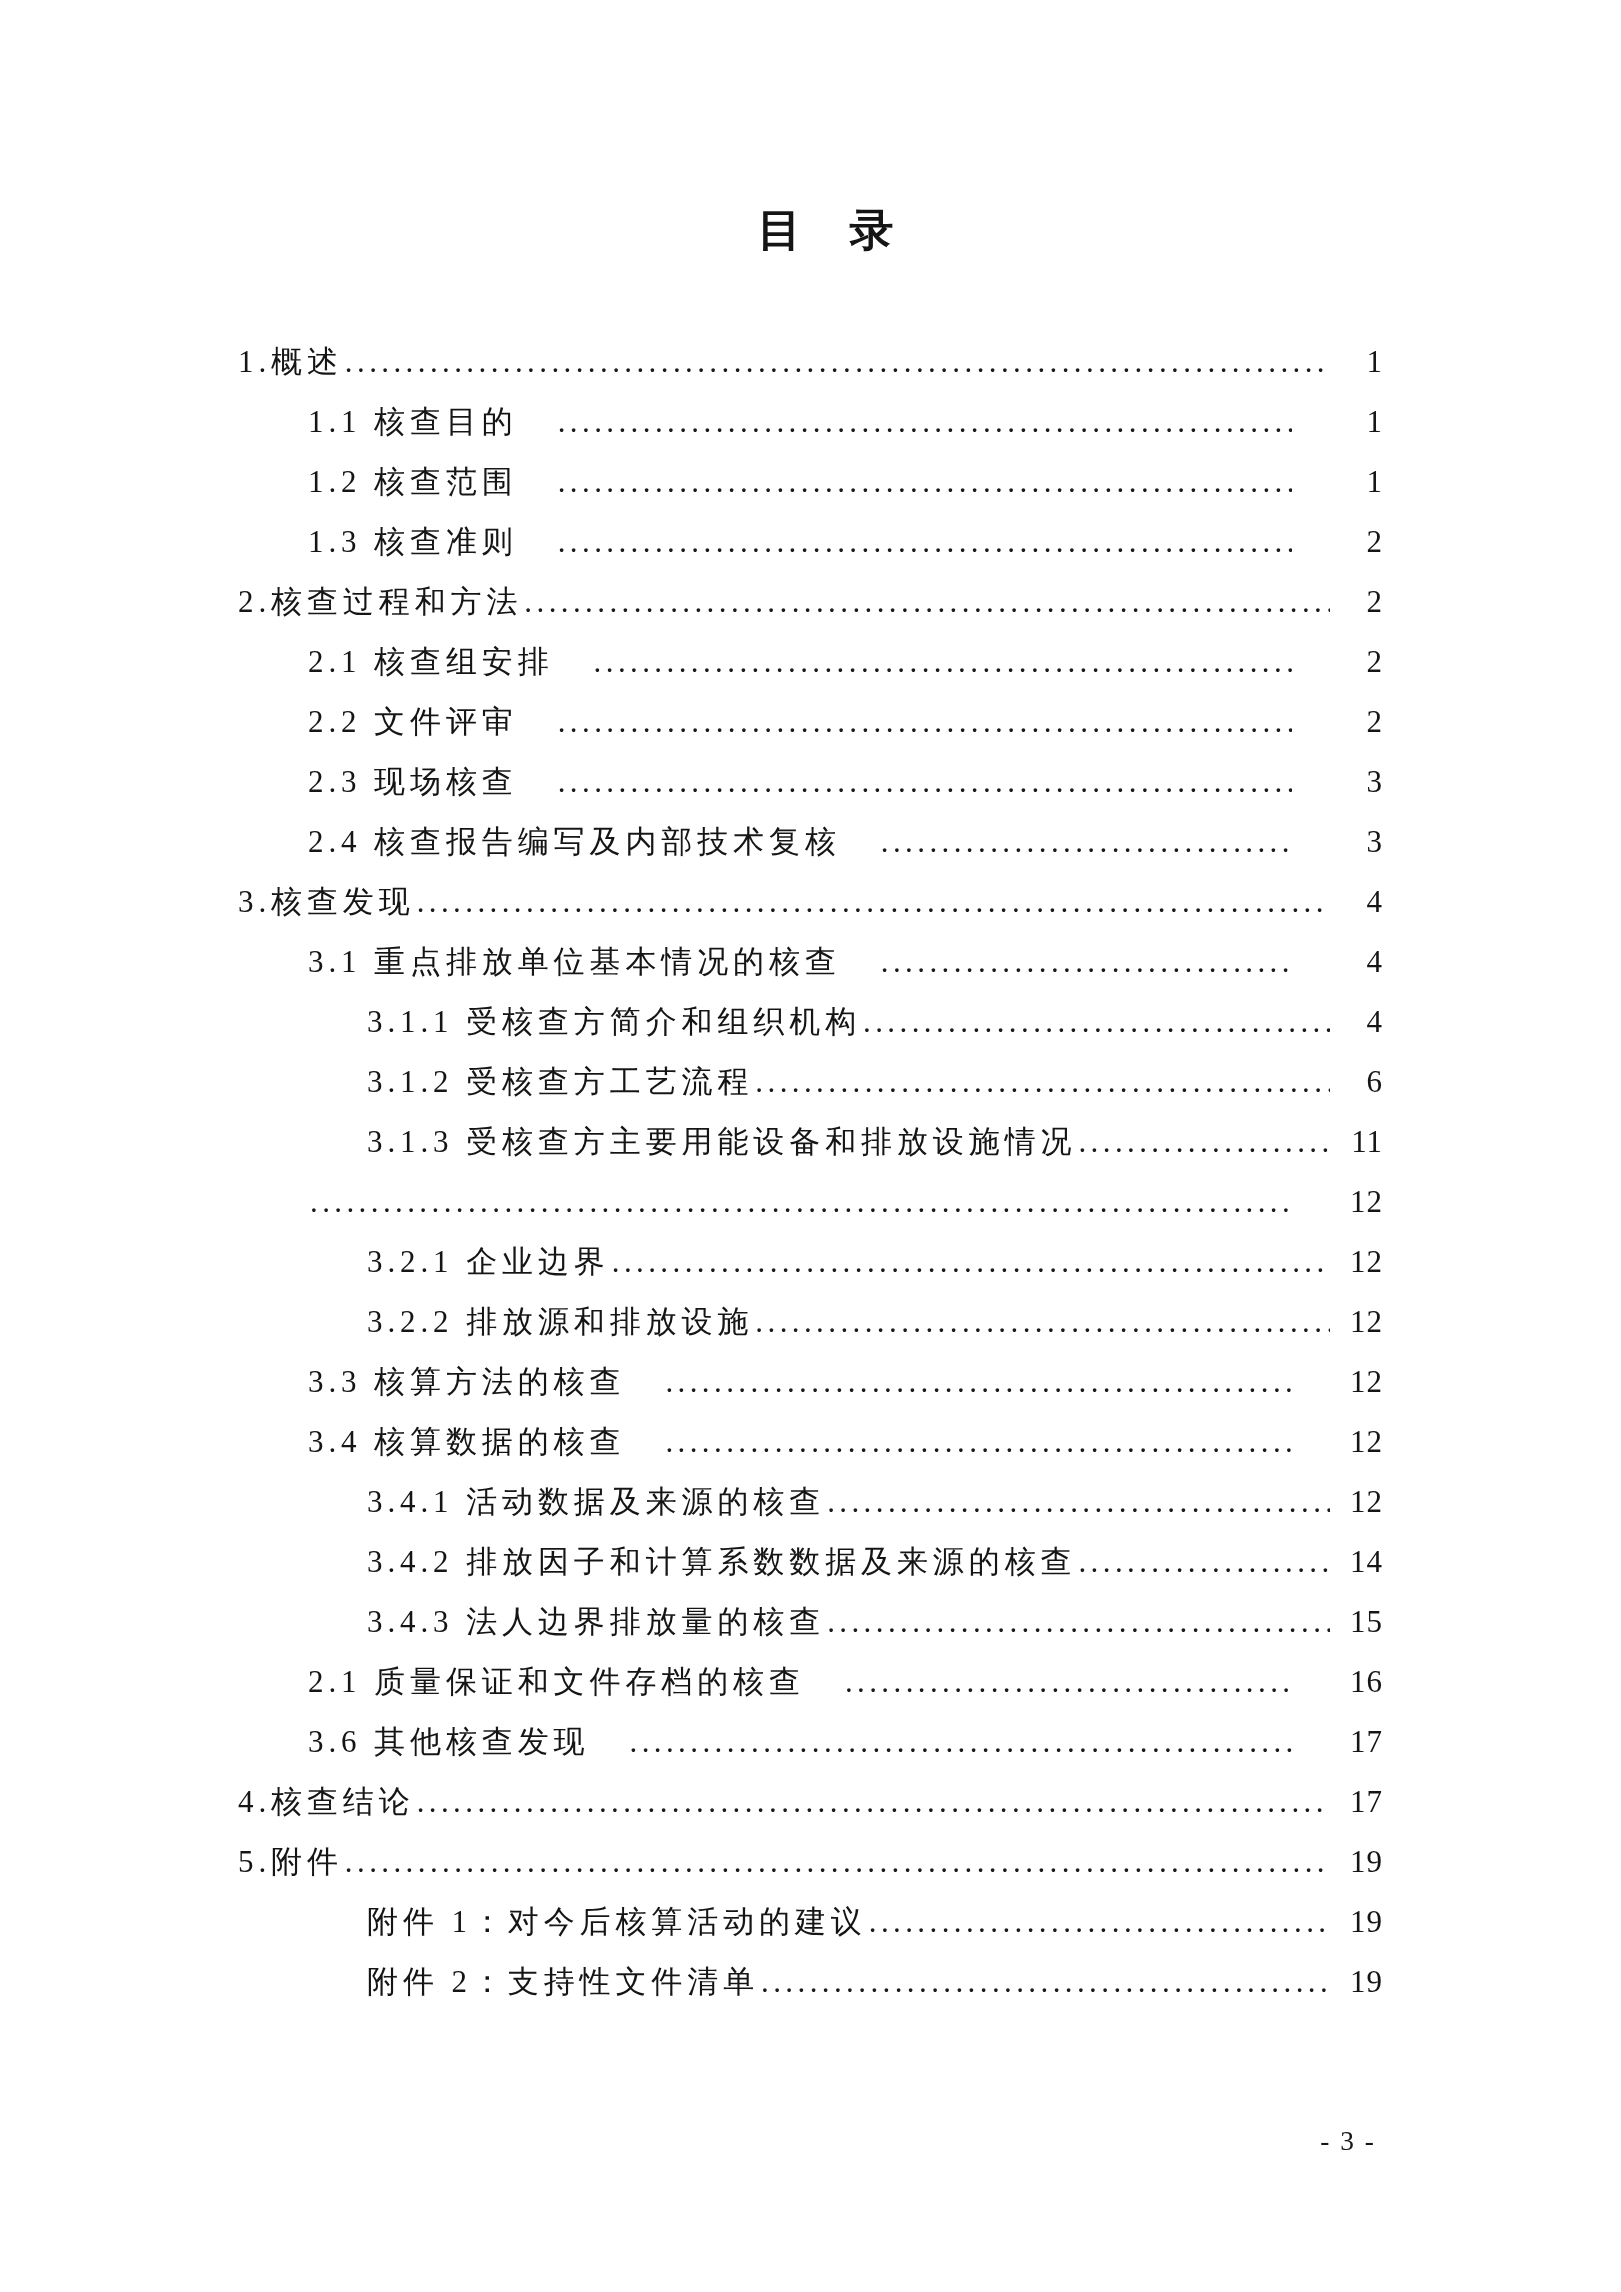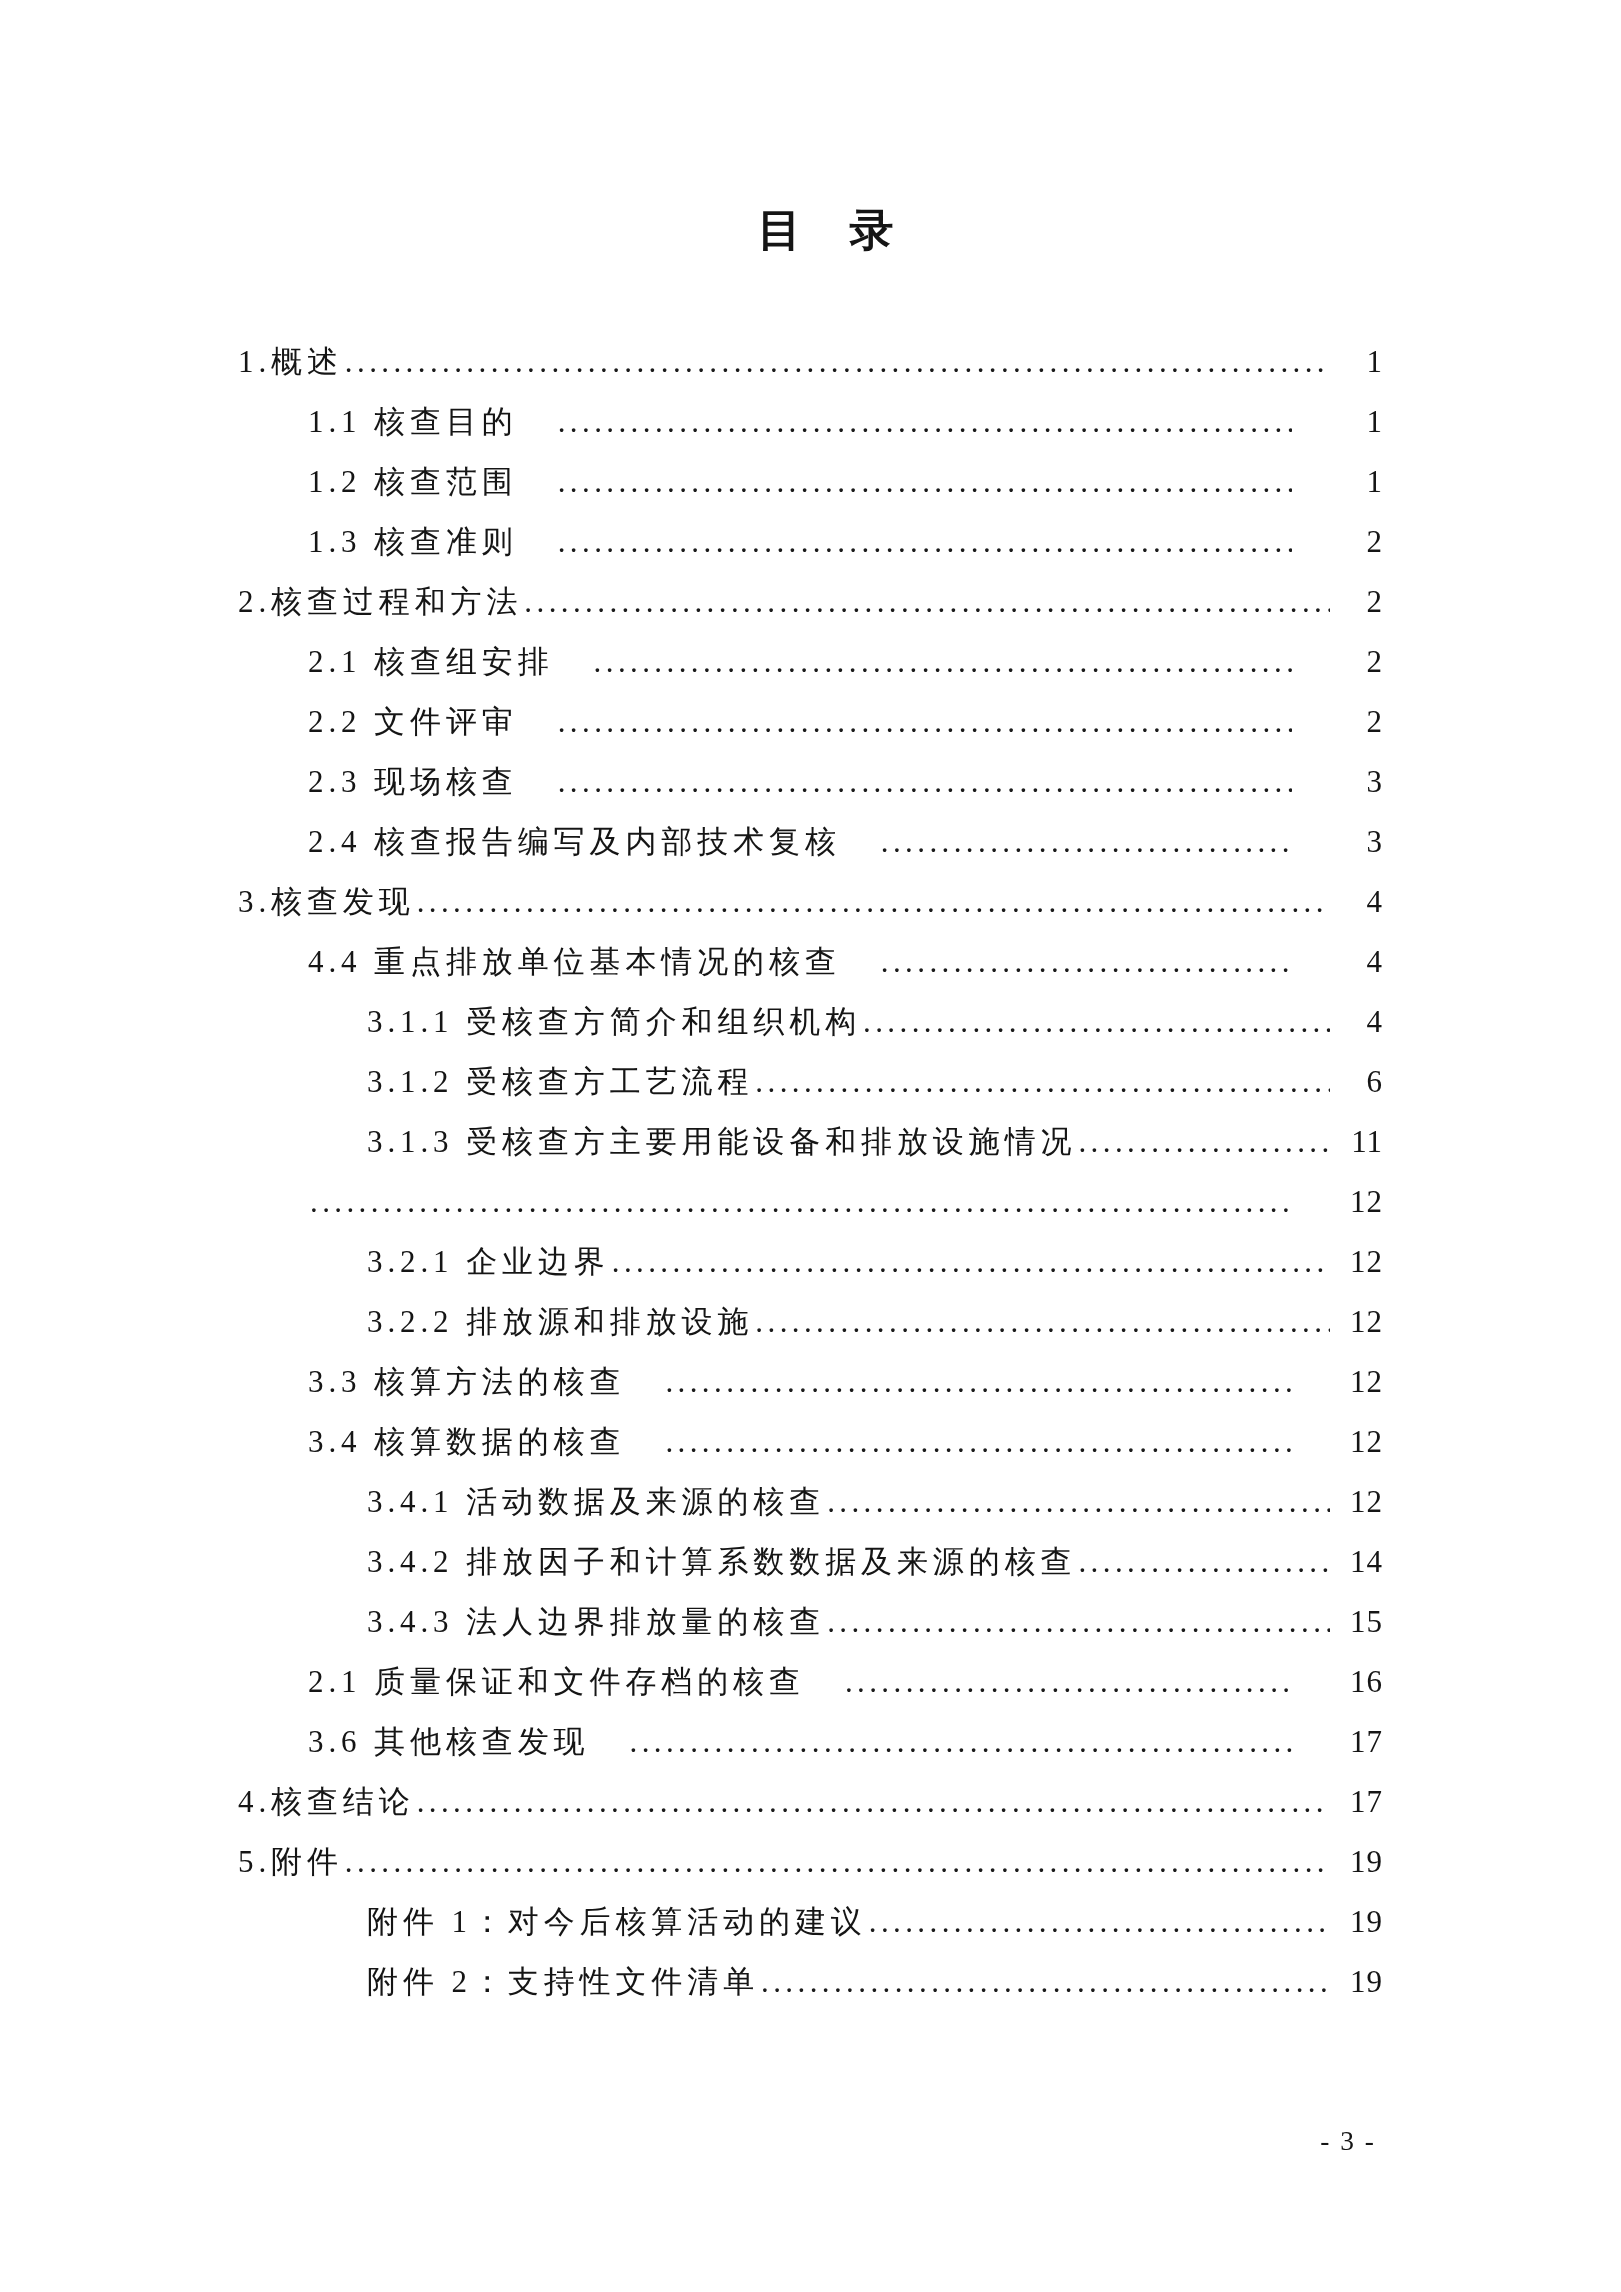--- a/index.html
+++ b/index.html
@@ -136,21 +136,21 @@
     <span class="toc-page">3</span>
   </div>
 
   <div class="toc-row level-1">
     <span class="toc-label">3.核查发现</span>
     <span class="toc-dots"></span>
     <span class="toc-page">4</span>
   </div>
 
   <div class="toc-row level-2">
-    <span class="toc-label">4.4 重点排放单位基本情况的核查</span>
+    <span class="toc-label">3.1 重点排放单位基本情况的核查</span>
     <span class="toc-dots"></span>
     <span class="toc-page">4</span>
   </div>
 
   <div class="toc-row level-3">
     <span class="toc-label">3.1.1 受核查方简介和组织机构</span>
     <span class="toc-dots"></span>
     <span class="toc-page">4</span>
   </div>
 

